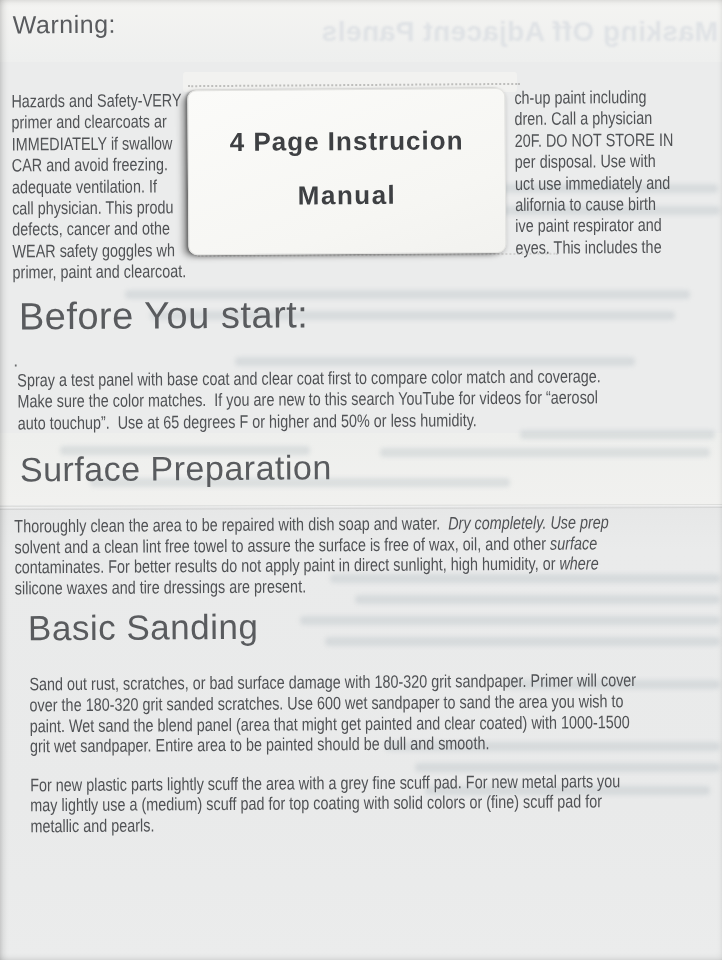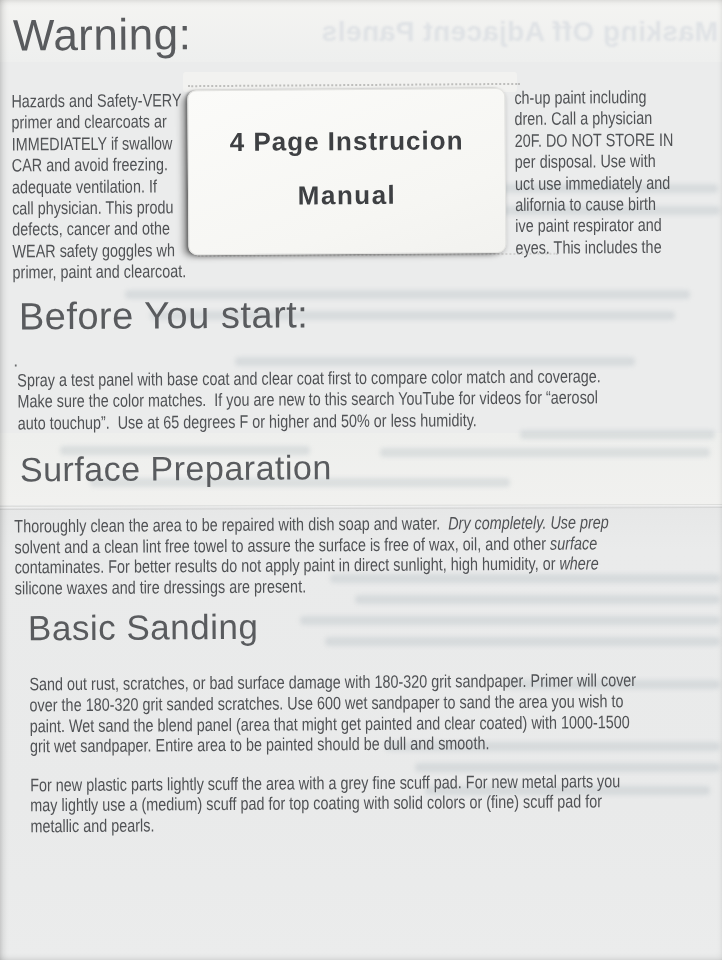--- a/index.html
+++ b/index.html
@@ -24,21 +24,21 @@
   
   .ghost-heading{
     position:absolute;left:332px;top:16px;width:386px;height:36px;z-index:1;
     transform:scaleX(-1);color:#dfe2e5;font-size:28px;font-weight:bold;letter-spacing:.5px;
     filter:blur(1.2px);white-space:nowrap;
   }
   .gbar{position:absolute;height:9px;border-radius:4px;background:rgba(167,176,184,.28);filter:blur(2px);z-index:1;}
   
   .tilt{position:absolute;inset:0;z-index:3;transform:rotate(-0.4deg);transform-origin:361px 480px;}
   .hd{position:absolute;margin:0;font-weight:400;color:#595b5e;white-space:nowrap;letter-spacing:.5px;}
-  #hd-warning{left:16px;top:8px;font-size:44px;}
+  #hd-warning{left:16px;top:8px;font-size:25px;}
   #hd-before{left:20px;top:293px;font-size:38px;}
   #hd-surface{left:20px;top:448px;font-size:34px;}
   #hd-sanding{left:27px;top:606px;font-size:35px;}
   .para{position:absolute;color:#505255;font-size:18px;}
   .line{height:21.4px;position:relative;white-space:nowrap;}
   .t{display:inline-block;transform:scaleX(0.8);transform-origin:0 0;white-space:pre;}
   .t.right{position:absolute;left:503px;top:0;}
   #para-warning{left:14px;top:89px;width:708px;}
   #para-before{left:18px;top:368px;}   #para-before .line{height:21.3px;}
   #para-surface{left:14px;top:514px;}  #para-surface .line{height:20.6px;}

